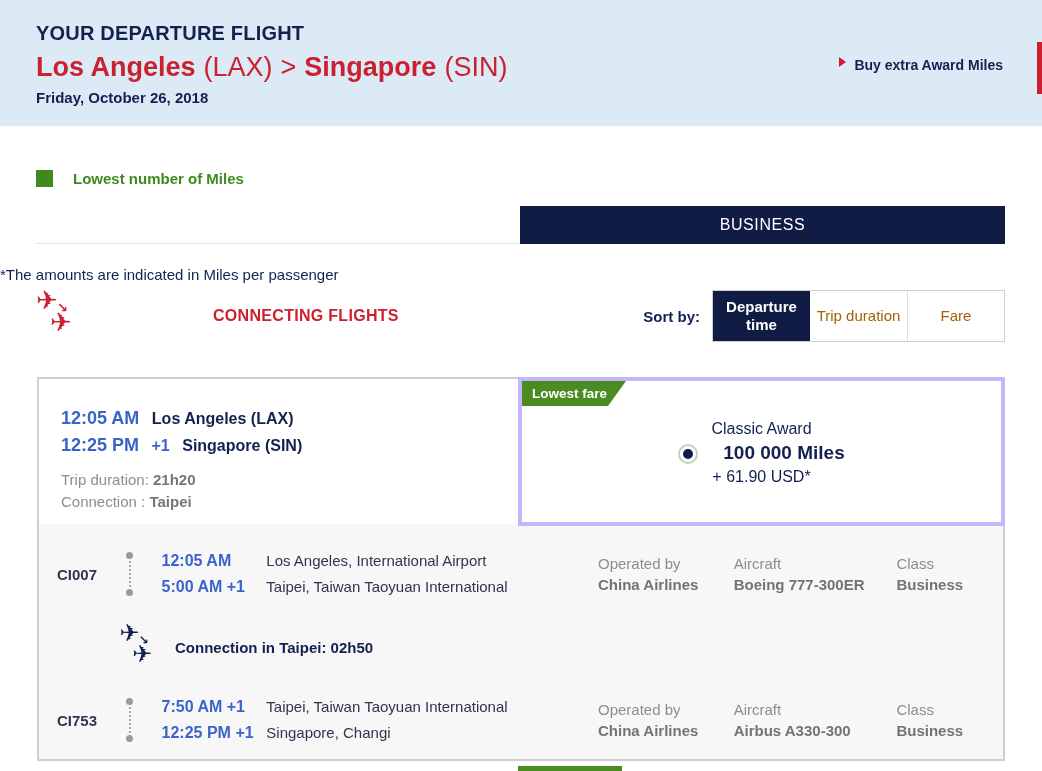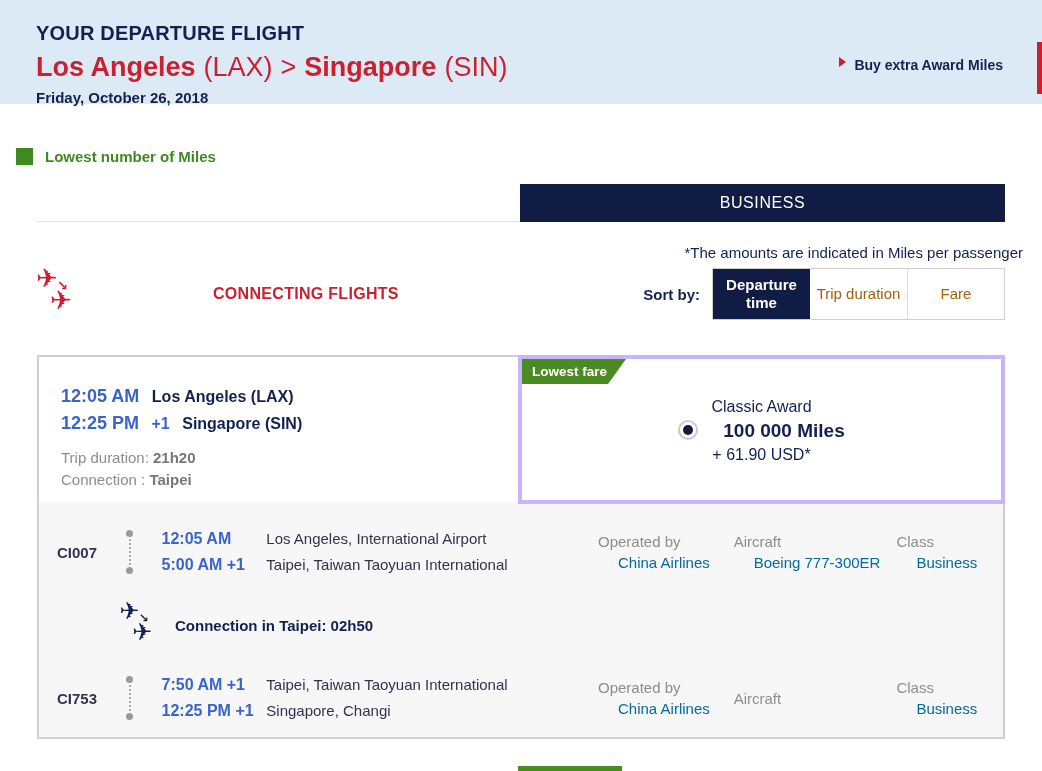--- a/index.html
+++ b/index.html
@@ -9,21 +9,21 @@
     background:#ffffff;
     position:relative;
     overflow:hidden;
     color:#132150;
   }
 
   
   .header {
     position:relative;
     background:#dceaf6;
-    height:104px;
+    height:126px;
     padding:22px 39px 18px 36px;
   }
   .header-title { font-size:20px; font-weight:bold; color:#132150; letter-spacing:.2px; }
   .route { margin-top:7px; font-size:27px; color:#cc1f2f; white-space:nowrap; }
   .route .city { font-weight:bold; }
   .route span { margin-right:8px; }
   .header-date { margin-top:6px; font-size:15px; font-weight:bold; color:#132150; }
   .buy-link {
     position:absolute; top:57px; right:39px;
     display:flex; align-items:flex-start; gap:8px;
@@ -31,35 +31,35 @@
   }
   .tri-right {
     width:0; height:0; display:inline-block;
     border-left:7px solid #cc1f2f;
     border-top:5px solid transparent;
     border-bottom:5px solid transparent;
   }
   .edge-tab { position:absolute; right:0; top:42px; width:5px; height:52px; background:#cc1f2f; }
 
   
-  .legend { display:flex; align-items:center; gap:12px; margin:44px 0 0 16px; }
+  .legend { display:flex; align-items:center; gap:20px; margin:44px 0 0 36px; }
   .legend-swatch { width:17px; height:17px; background:#3f8a1e; }
   .legend-label { font-size:15px; font-weight:bold; color:#3f8a1e; }
 
   
   .table-head { display:flex; align-items:flex-end; margin:19px 37px 0 36px; height:38px; }
   .head-spacer { width:484px; border-bottom:1px solid #e3e3e3; height:38px; }
   .business-bar {
     flex:1; height:38px; background:#111c44; color:#ffffff;
     display:flex; align-items:center; justify-content:center;
     font-size:16px; letter-spacing:.6px;
   }
 
   
-  .miles-note { margin-top:22px; padding-right:19px; text-align:right; font-size:15px; color:#132150; }
+  .miles-note { margin-top:22px; padding-right:19px; font-size:15px; color:#132150; }
 
   
   .controls { position:relative; margin:4px 37px 0 36px; height:74px; }
   .planes-icon { position:relative; width:54px; height:56px; display:inline-block; }
   .planes-icon .pl { position:absolute; font-family:"DejaVu Sans", sans-serif; font-size:26px; line-height:26px; }
   .planes-icon .p1 { top:0; left:0; }
   .planes-icon .p2 { top:22px; left:14px; }
   .planes-icon .ar { position:absolute; top:13px; left:21px; font-family:"DejaVu Sans", sans-serif; font-size:13px; font-weight:bold; }
   .planes-red .pl, .planes-red .ar { color:#cc1f2f; }
   .planes-navy .pl, .planes-navy .ar { color:#132150; }
@@ -105,42 +105,42 @@
     cursor:pointer;
   }
   .fare-badge {
     align-self:flex-start;
     background:#4a8b22; color:#ffffff;
     font-size:13.5px; font-weight:bold; line-height:25px;
     width:104px; padding-left:10px;
     clip-path:polygon(0 0, 100% 0, calc(100% - 18px) 100%, 0 100%);
   }
   .fare-name { margin-top:14px; font-size:16px; color:#132150; }
-  .fare-miles-row { display:flex; align-items:flex-start; gap:25px; margin-top:4px; }
+  .fare-miles-row { display:flex; align-items:flex-end; gap:25px; margin-top:4px; }
   .radio-outer {
     width:20px; height:20px; border-radius:50%;
     border:2px solid #c9c9c9; background:#ffffff;
     display:flex; align-items:center; justify-content:center;
   }
   .radio-inner { width:10px; height:10px; border-radius:50%; background:#111c44; }
   .fare-miles { font-size:19px; font-weight:bold; color:#132150; }
   .fare-taxes { margin-top:4px; font-size:16px; color:#132150; }
 
   
   .segments { height:235px; background:#f7f7f8; padding-top:14px; }
   .seg-row { display:flex; align-items:center; padding:10px 0; }
   .seg-flightno { width:62px; margin-left:18px; font-size:15px; font-weight:bold; color:#33334f; }
   .timeline { width:16px; margin-left:5px; display:flex; flex-direction:column; align-items:center; }
   .tl-dot { width:7px; height:7px; border-radius:50%; background:#9a9a9a; }
   .tl-line { height:26px; border-left:2px dotted #a8a8a8; margin:2px 0; }
   .seg-times { width:104px; margin-left:24px; font-size:16px; font-weight:bold; color:#3a64c9; line-height:26px; white-space:nowrap; }
   .seg-airports { width:330px; margin-left:4px; font-size:15px; color:#33334f; line-height:26px; }
   .seg-col { font-size:15px; line-height:21px; }
   .seg-col .lbl { color:#8d8d8d; }
-  .seg-col .val { color:#0369a1; font-weight:normal;margin-left:20px; }
+  .seg-col .val { color:#737373; font-weight:bold; }
   .col-operated { width:140px; margin-left:12px; }
   .col-aircraft { width:168px; }
   .col-class { width:110px; }
 
   .connection-row { display:flex; align-items:center; padding:6px 0 6px 78px; height:74px; }
   .connection-row .planes-icon { transform:scale(.92); }
   .connection-text { font-size:15px; font-weight:bold; color:#132150; margin-left:4px; }
 
   
   .next-badge-sliver { position:absolute; left:518px; bottom:0; width:104px; height:5px; background:#4a8b22; }
@@ -280,20 +280,21 @@
       <div class="seg-airports">
         <div>Taipei, Taiwan Taoyuan International</div>
         <div>Singapore, Changi</div>
       </div>
       <div class="seg-col col-operated">
         <div class="lbl">Operated by</div>
         <div class="val">China Airlines</div>
       </div>
       <div class="seg-col col-aircraft">
         <div class="lbl">Aircraft</div>
+        <div class="val">Airbus A330-300</div>
       </div>
       <div class="seg-col col-class">
         <div class="lbl">Class</div>
         <div class="val">Business</div>
       </div>
     </div>
 
   </div>
 </div>
 

